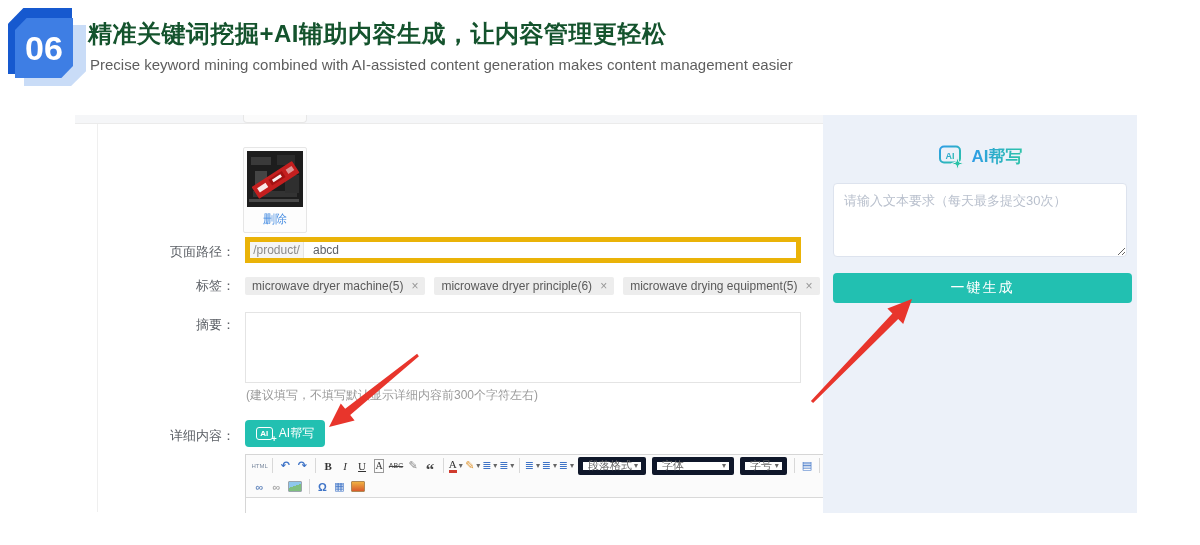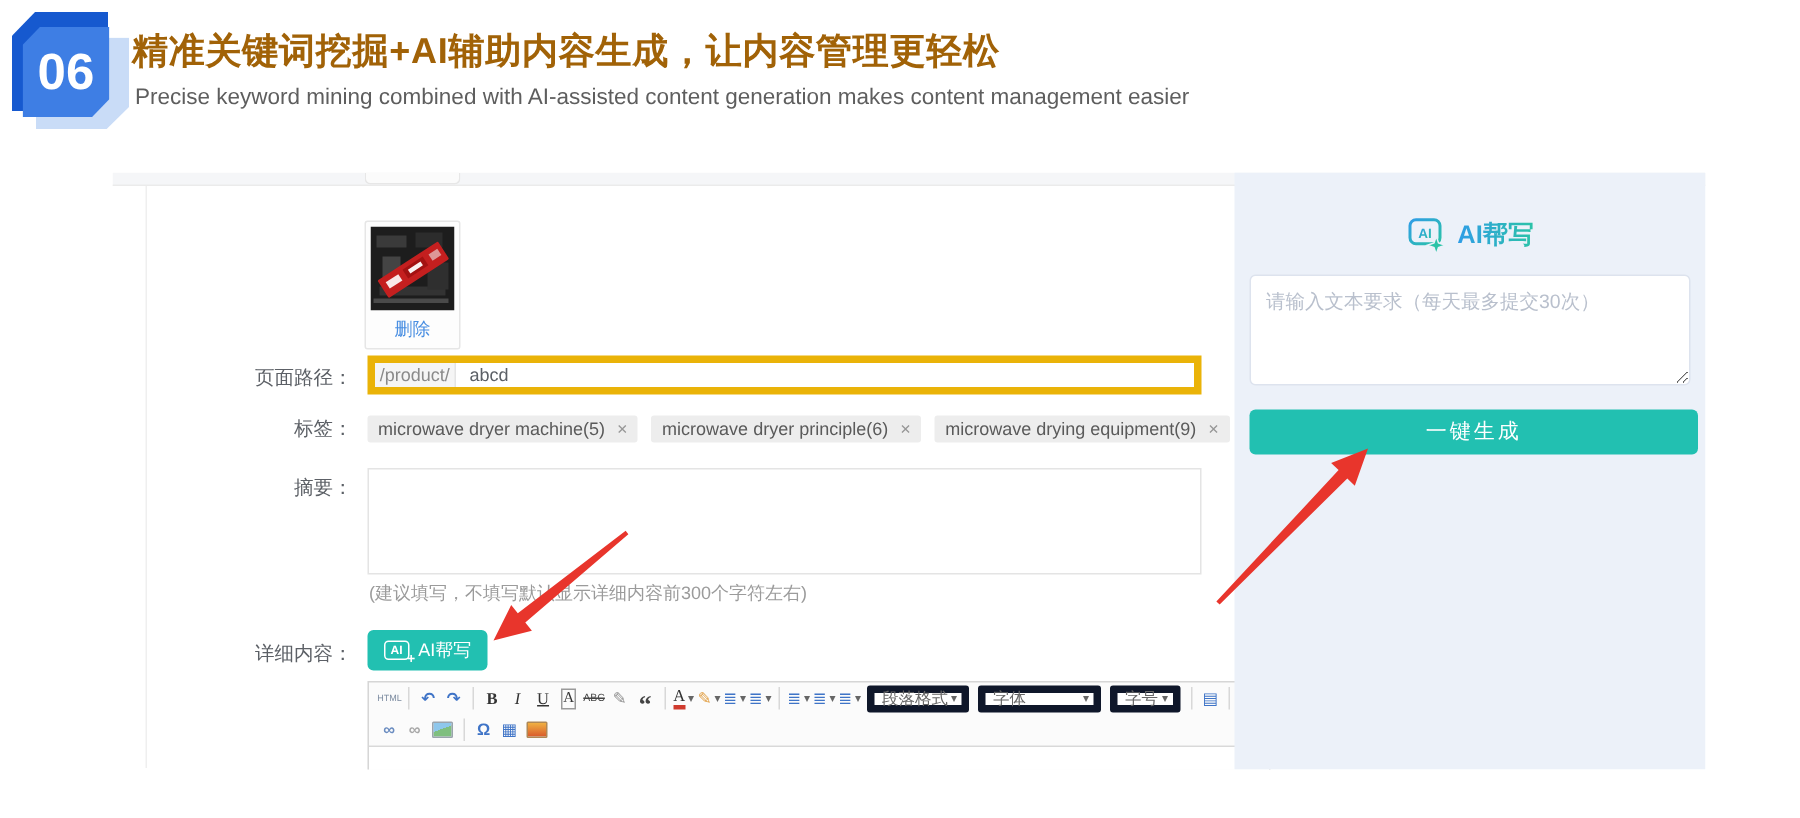--- a/index.html
+++ b/index.html
@@ -9,21 +9,21 @@
 
   
   .badge { position:absolute; left:8px; top:6px; width:78px; height:80px; }
   .b-dark { position:absolute; left:0; top:2px; width:64px; height:66px; background:#1659cf;
             clip-path:polygon(24% 0,100% 0,100% 76%,76% 100%,0 100%,0 24%); }
   .b-light { position:absolute; left:16px; top:19px; width:62px; height:61px; background:#c9dcf7;
             clip-path:polygon(24% 0,100% 0,100% 76%,76% 100%,0 100%,0 24%); }
   .b-main { position:absolute; left:7px; top:12px; width:58px; height:60px; background:#3e7ee4;
             clip-path:polygon(20% 0,100% 0,100% 80%,80% 100%,0 100%,0 20%);
             color:#fff; font-size:34px; font-weight:800; display:flex; align-items:center; justify-content:center; }
-  .title { position:absolute; left:88px; top:18px; font-size:24px; font-weight:700; color:#a16207; letter-spacing:.5px; }
+  .title { position:absolute; left:88px; top:18px; font-size:24px; font-weight:700; color:#14532d; letter-spacing:.5px; }
   .subtitle { position:absolute; left:90px; top:56px; font-size:15px; color:#5e5e5e; }
 
   
   .shot { position:absolute; left:75px; top:115px; width:1062px; height:398px; background:#fff; overflow:hidden; }
   .topstrip { position:absolute; left:0; top:0; width:1062px; height:9px; background:#f5f6f8; border-bottom:1px solid #ebebeb; }
   .toptab { position:absolute; left:168px; top:0; width:64px; height:8px; background:#fbfbfb; border:1px solid #e7e7e7; border-top:none; border-radius:0 0 4px 4px; }
   .leftline { position:absolute; left:22px; top:9px; height:388px; border-left:1px solid #efefef; }
 
   .thumb-card { position:absolute; left:168px; top:16px; width:64px; height:86px; background:#fdfdfd;
                 border:1px solid #e6e6e6; border-radius:2px; padding:3px; text-align:center;margin-top:16px; }
@@ -150,21 +150,21 @@
     <div class="tags" id="tags">
         <span class="tag">
           <span class="tx">microwave dryer machine(5)</span>
           <span class="x">×</span>
         </span>
         <span class="tag">
           <span class="tx">microwave dryer principle(6)</span>
           <span class="x">×</span>
         </span>
         <span class="tag">
-          <span class="tx">microwave drying equipment(9)</span>
+          <span class="tx">microwave drying equipment(5)</span>
           <span class="x">×</span>
         </span>
       </div>
 
     <span class="lbl" style="top:201px;">摘要：</span>
     <textarea class="summary" style=""></textarea>
     <div class="hint">(建议填写，不填写默认显示详细内容前300个字符左右)</div>
 
     <span class="lbl" style="top:312px;">详细内容：</span>
     <button class="aibtn">

